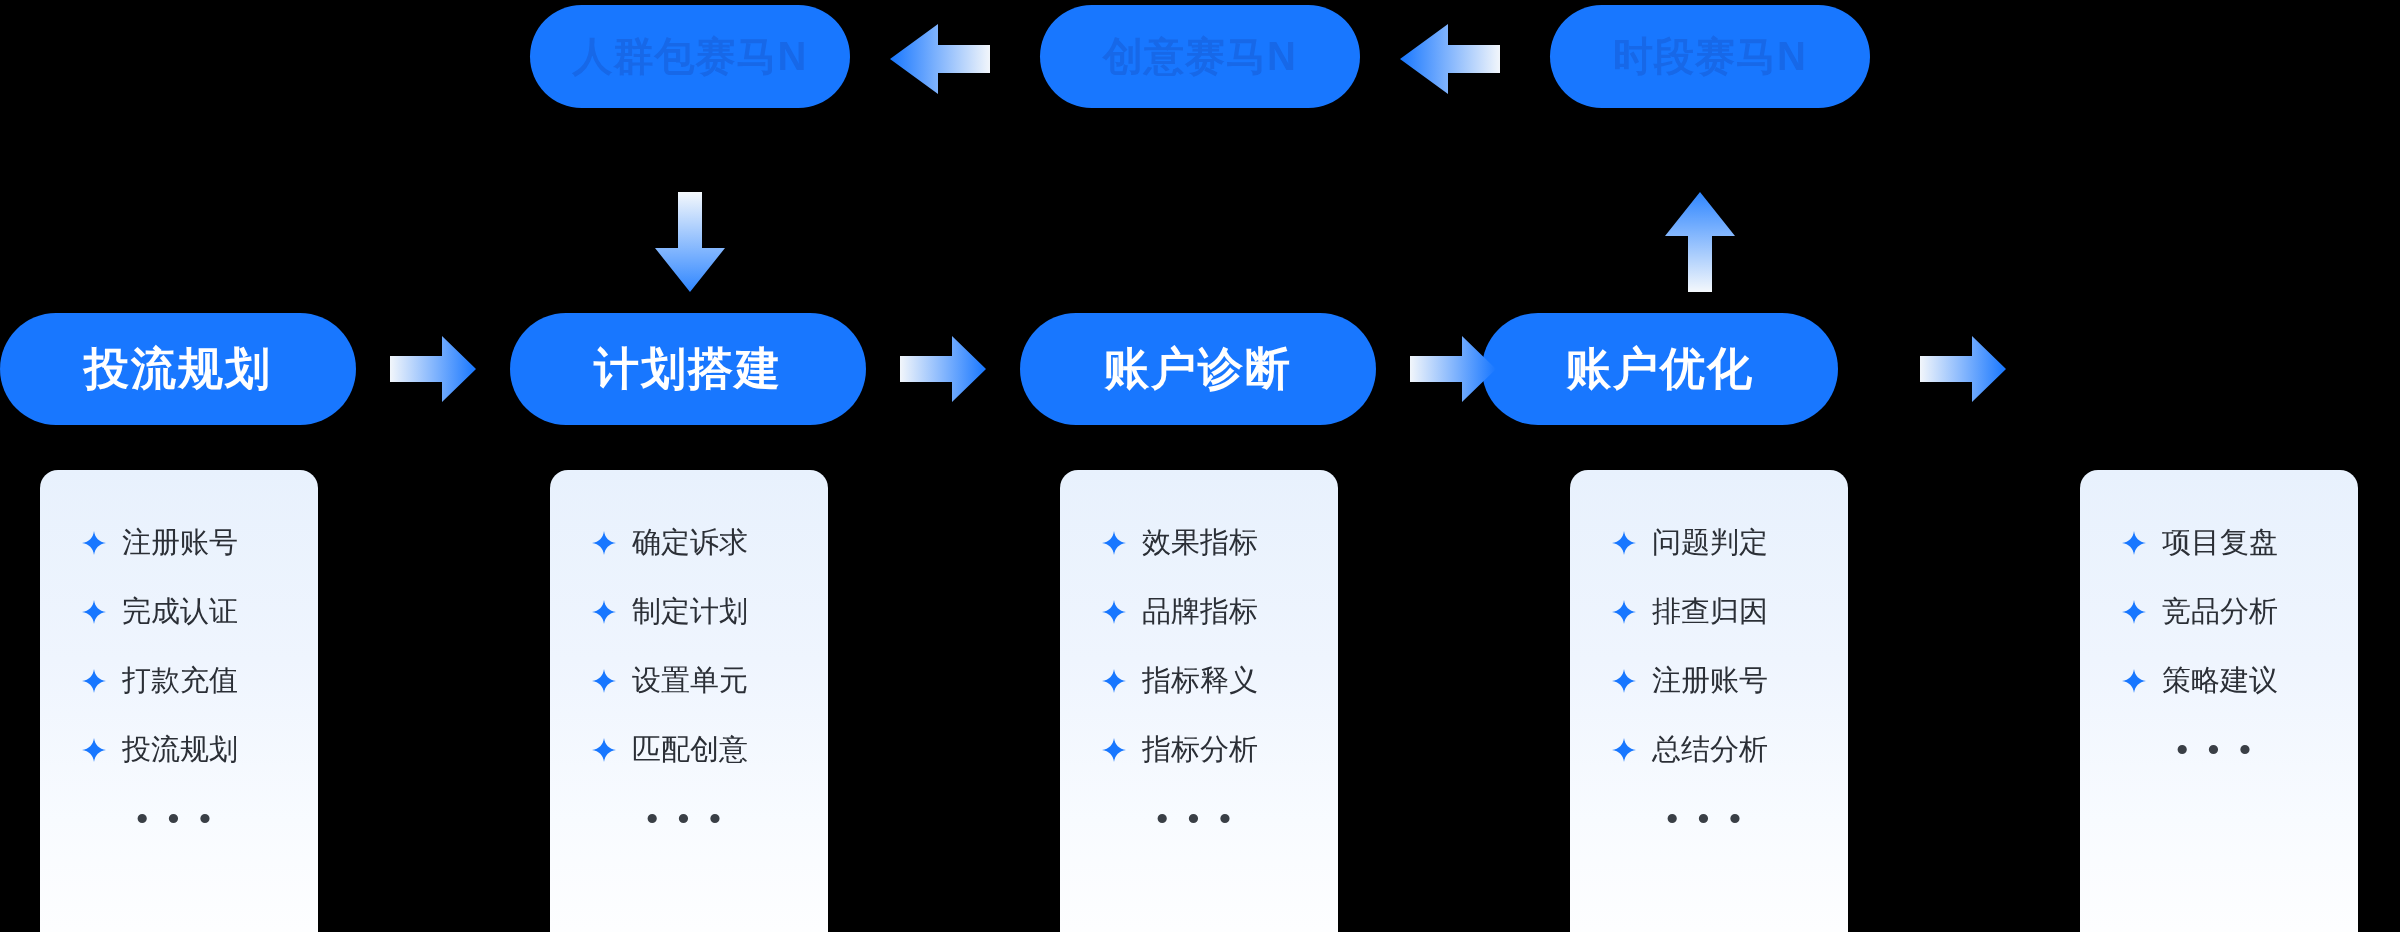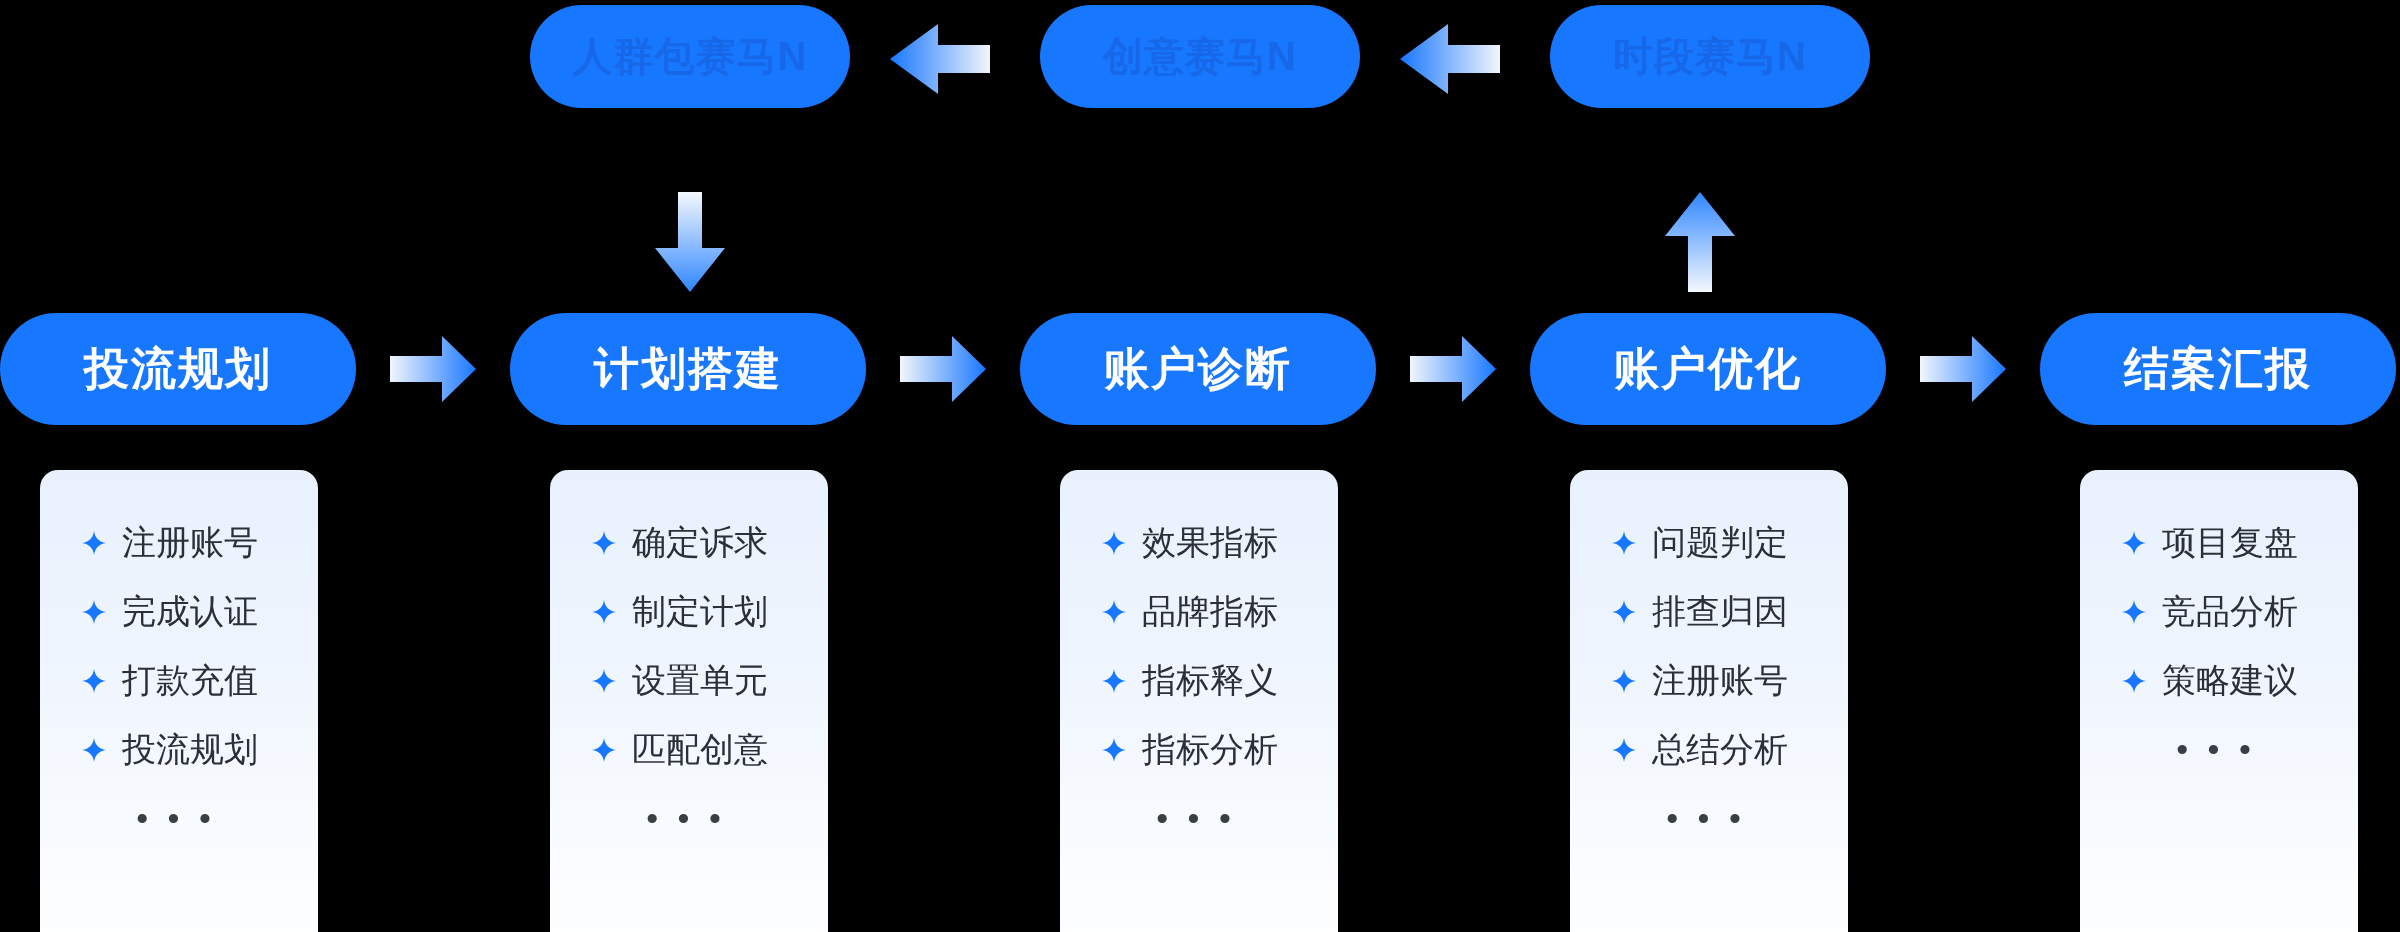--- a/index.html
+++ b/index.html
@@ -58,21 +58,21 @@
     padding:38px 0 0 0;
     overflow:hidden;
   }
   .card-list { list-style:none; }
   .card-item {
     display:flex; align-items:center;
     gap:16px;
     padding:0 0 0 42px;
     height:69px;
     color:#2b2f36;
-    font-size:34px;
+    font-size:29px;
     font-weight:500;
     white-space:nowrap;
   }
   .bullet {
     flex:0 0 auto;
     width:24px; height:24px;
     display:block;
   }
   .bullet svg { display:block; width:24px; height:24px; }
   .card-ellipsis {
@@ -131,22 +131,21 @@
             <stop offset="0%" stop-color="#2f86ff"></stop>
             <stop offset="100%" stop-color="#f4f8fc"></stop>
           </linearGradient>
         </defs>
         <path d="M35 0 L70 44 L47 44 L47 100 L23 100 L23 44 L0 44 Z" fill="url(#gU3)"></path>
       </svg>
     </div>
     <div class="pill main" style="left: 0px;">投流规划</div>
     <div class="pill main" style="left: 510px;">计划搭建</div>
     <div class="pill main" style="left: 1020px;">账户诊断</div>
-    <div class="pill main" style="left: 1530px; font-family: Liberation Serif, serif;">账户优化</div>
-    <div class="pill main" style="left: 2040px;">结案汇报</div>
+    <div class="pill main" style="left: 1482px; font-family: Liberation Serif, serif;">账户优化</div>
     <div class="arrow arrow-right" style="left: 390px;">
       <svg viewBox="0 0 86 78" xmlns="http://www.w3.org/2000/svg">
         <defs>
           <linearGradient id="gR4" x1="0" y1="0" x2="1" y2="0" gradientUnits="objectBoundingBox">
             <stop offset="0%" stop-color="#f2f6fb"></stop>
             <stop offset="100%" stop-color="#1877ff"></stop>
           </linearGradient>
         </defs>
         <path d="M0 26 L52 26 L52 6 L86 39 L52 72 L52 52 L0 52 Z" fill="url(#gR4)"></path>
       </svg>

